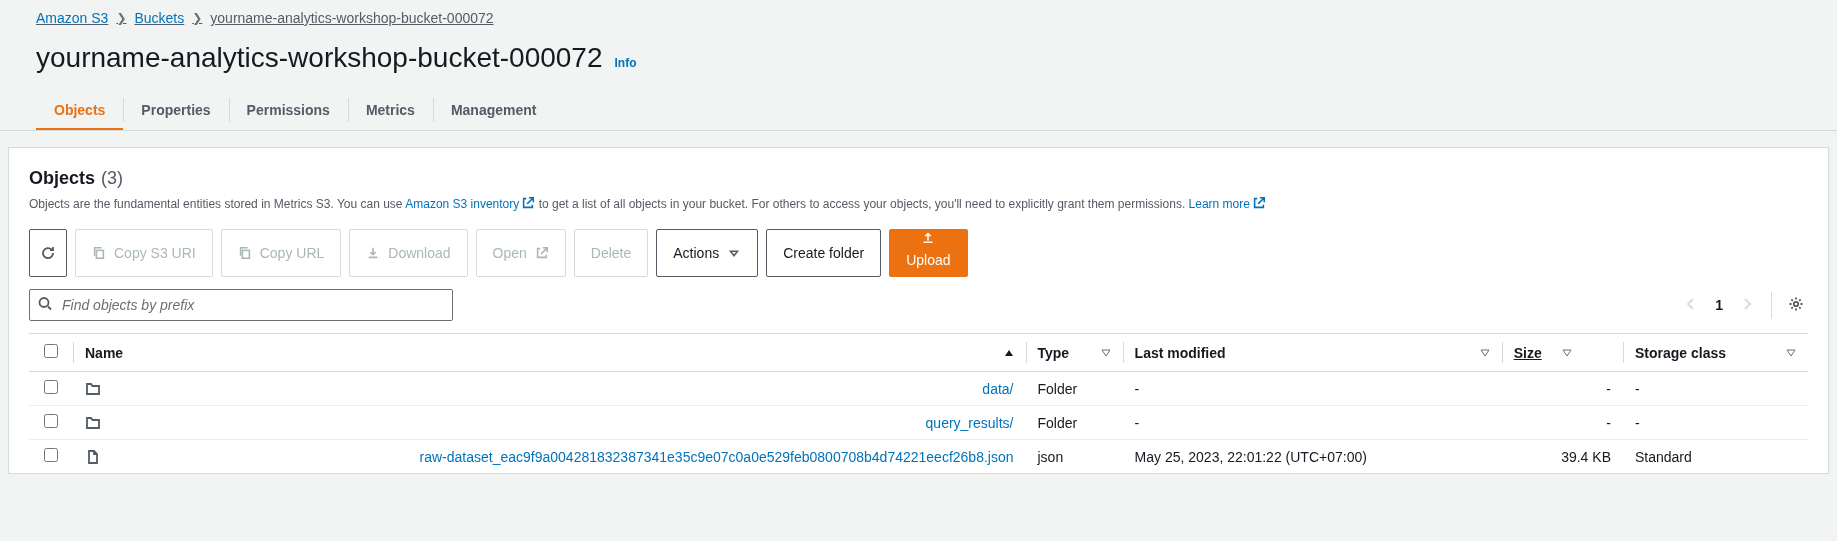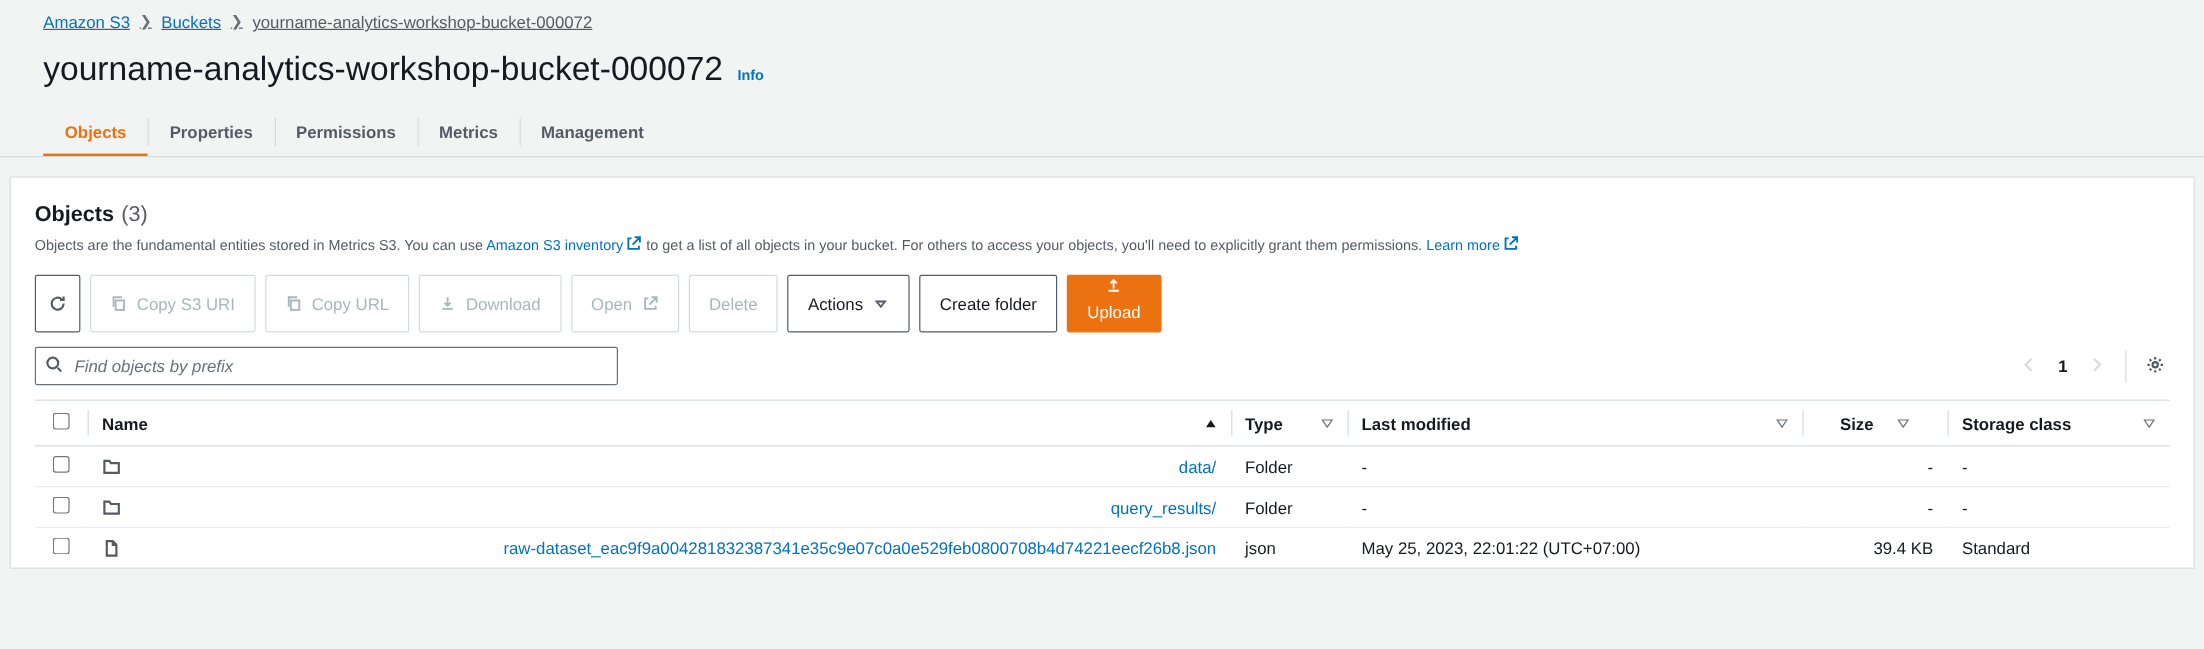--- a/index.html
+++ b/index.html
@@ -35,21 +35,21 @@
 .toolbar { display: flex; gap: 8px; flex-wrap: wrap; margin-bottom: 12px; }
 .btn { height: 48px; padding: 0 16px; border: 1px solid #545b64; border-radius: 2px; background: #fff; display: inline-flex; align-items: center; gap: 8px; font-size: 14px; font-weight: 400; cursor: pointer; color: #16191f; }
 .btn.icon-only { padding: 0 10px; }
 .btn[disabled] { border-color: #d5dbdb; color: #aab7b8; cursor: default; }
 .btn[disabled] svg { stroke: #aab7b8; }
 .btn.primary { background: #ec7211; border-color: #ec7211; color: #fff; flex-direction: column; }
 .btn.primary svg { stroke: #fff; }
 .btn svg { stroke: #545b64; }
 
 .search-row { display: flex; align-items: center; justify-content: space-between; margin-bottom: 12px; gap: 12px; }
-.search-box { position: relative; width: 486px; }
+.search-box { position: relative; width: 424px; }
 .search-box input { width: 100%; height: 32px; padding: 0 10px 0 32px; border: 1px solid #687078; border-radius: 2px; font-size: 14px; font-style: italic; color: #687078; }
 .search-box input::placeholder { color: #687078; font-style: italic; }
 .search-box .sicon { position: absolute; left: 8px; top: 50%; transform: translateY(-50%); }
 .pager { display: flex; align-items: center; gap: 12px; color: #545b64; }
 .pager .pgnum { font-weight: 700; color: #16191f; }
 .pager .pbtn { background: none; border: none; padding: 4px; cursor: pointer; color: #687078; }
 .pager .pbtn[disabled] { color: #d5dbdb; cursor: default; }
 .pager .gear { padding-left: 12px; border-left: 1px solid #d5dbdb; }
 
 table { width: 100%; border-collapse: collapse; }
@@ -57,21 +57,21 @@
 thead th + th::before { content: ""; position: absolute; left: 0; top: 8px; bottom: 8px; width: 1px; background: #d5dbdb; }
 thead th.right { text-align: right; }
 tbody td { padding: 8px 12px; font-size: 14px; border-bottom: 1px solid #eaeded; color: #16191f; }
 tbody tr:last-child td { border-bottom: none; }
 tbody td.right { text-align: right; }
 .name-cell { display: flex; align-items: center; gap: 10px; justify-content: space-between; }
 .name-cell a { color: #0073bb; }
 .cb { width: 44px; text-align: center; }
 .cb input { width: 14px; height: 14px; }
 .th-flex { display: flex; align-items: center; justify-content: space-between; }
-.th-flex.right-head { justify-content: center; gap: 20px; }
+.th-flex.right-head { justify-content: flex-start; gap: 20px; text-decoration: underline; }
 
 svg.ic { width: 14px; height: 14px; fill: none; stroke-width: 1.8; }
 svg.ic16 { width: 16px; height: 16px; fill: none; stroke-width: 1.8; }
 </style>
 </head>
 <body>
 
 <div class="page">
 
   <nav class="breadcrumb">

